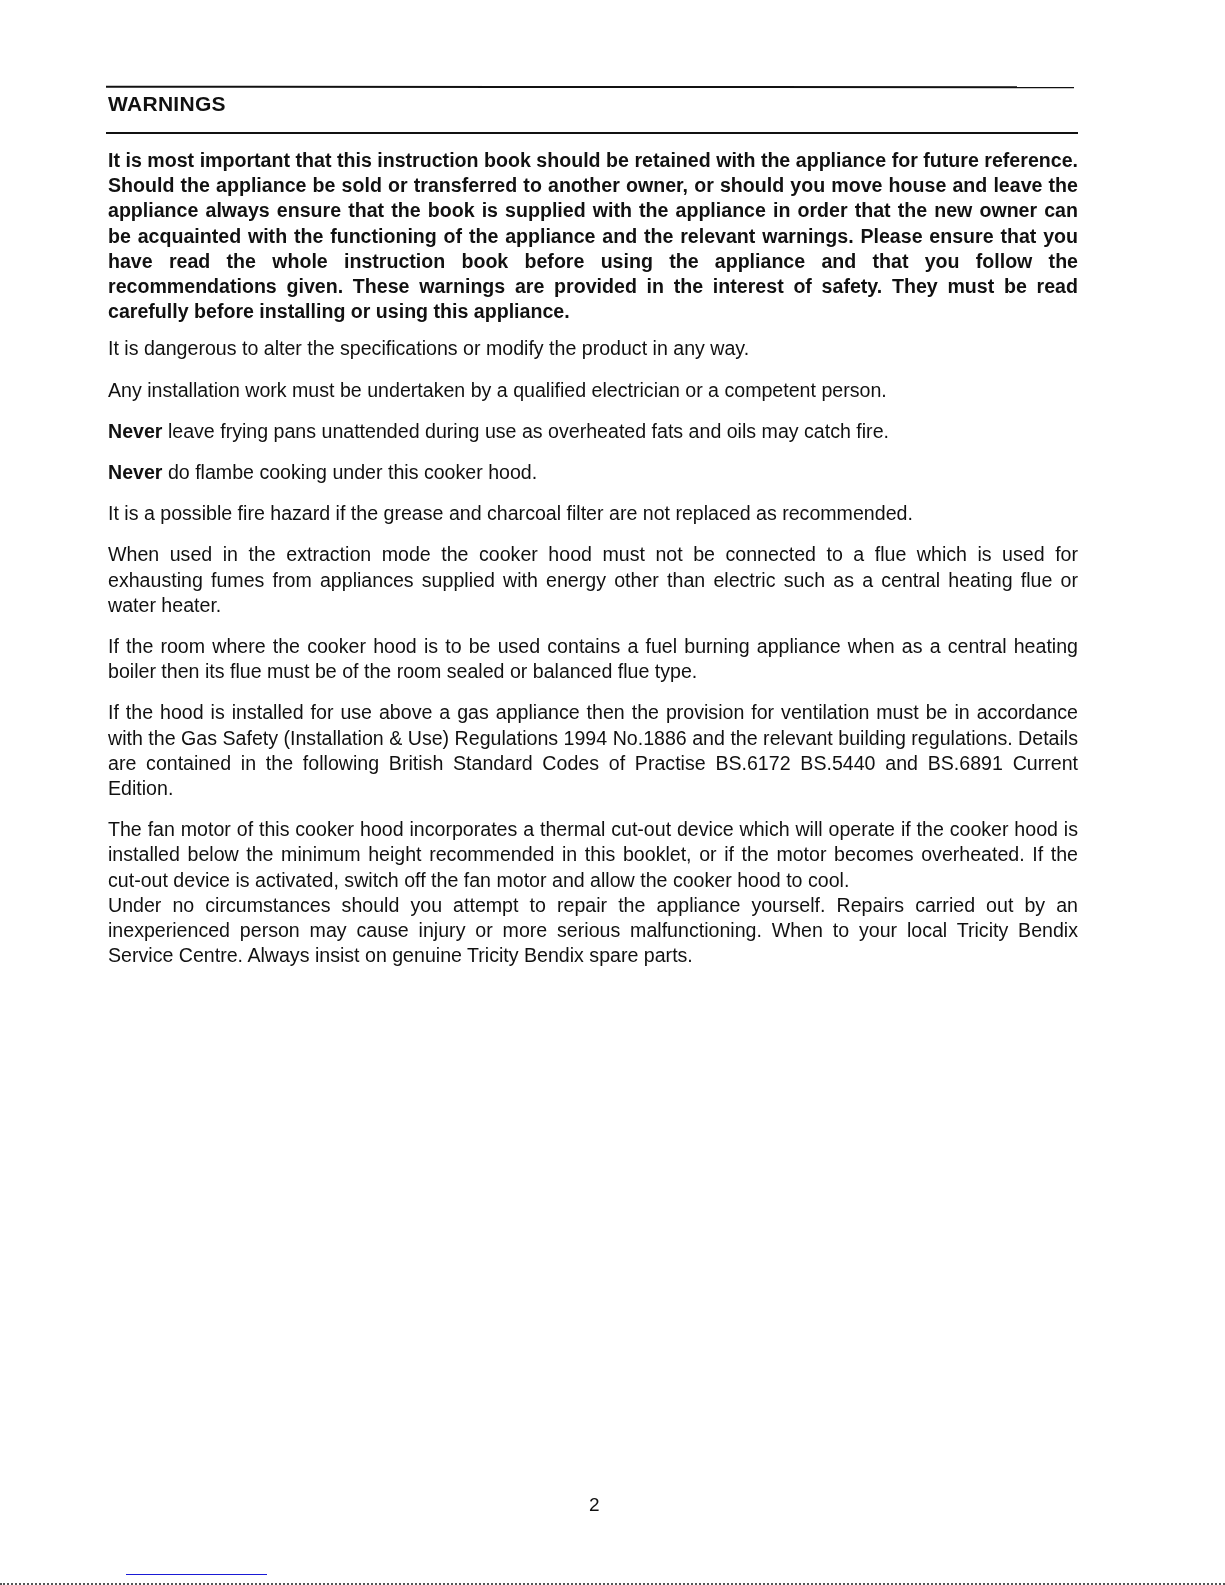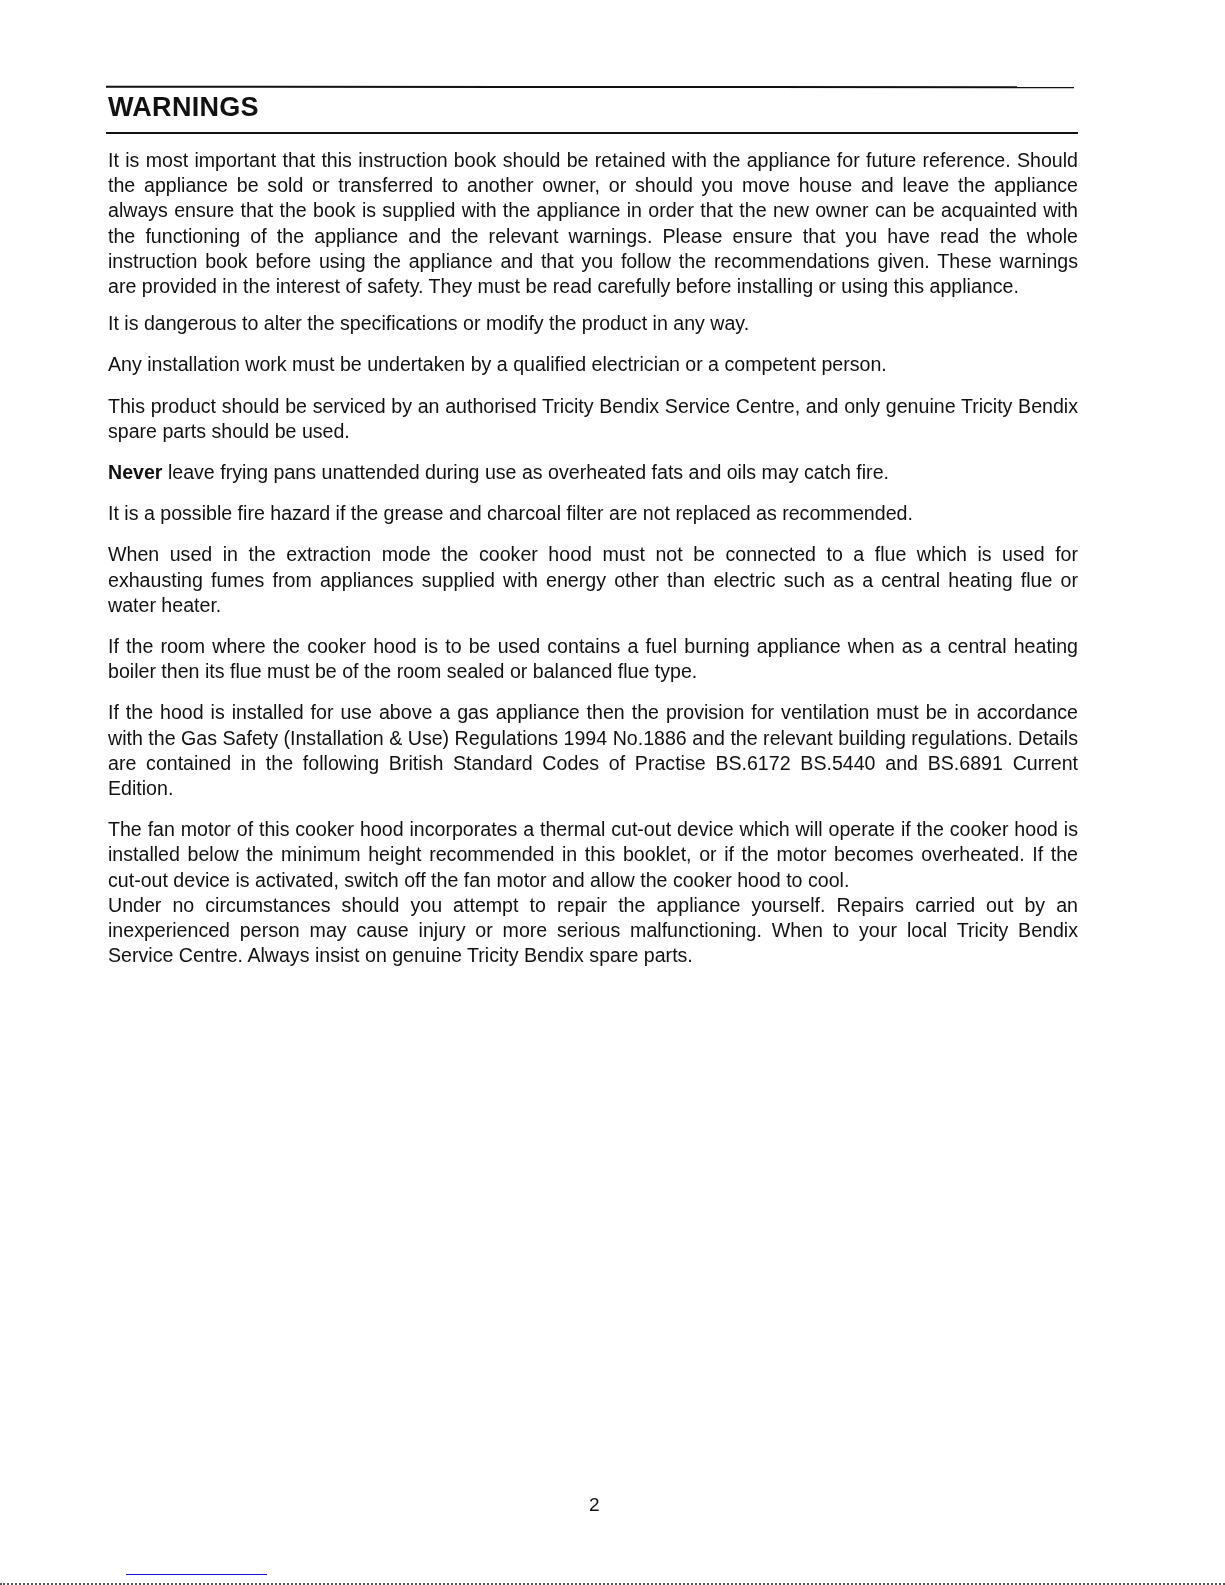--- a/index.html
+++ b/index.html
@@ -10,29 +10,29 @@
     .rule-top {
       position: absolute; left: 106px; top: 86px; width: 968px; height: 2px;
       background: #111; transform: skewY(0.03deg);
     }
     .rule-bottom {
       position: absolute; left: 106px; top: 132px; width: 972px; height: 2px;
       background: #111;
     }
     .title {
       position: absolute; left: 108px; top: 92px; margin: 0;
-      font-size: 27px; font-weight: bold; letter-spacing: 0.3px;
+      font-size: 21px; font-weight: bold; letter-spacing: 0.3px;
       font-family: "Liberation Sans", sans-serif;
     }
     .content {
       position: absolute; left: 108px; top: 148px; width: 970px;
       font-size: 19.6px; line-height: 25.2px; text-align: justify;
     }
     .content p { margin: 0 0 16px 0; }
-    .intro { font-weight: normal; margin-bottom: 12px !important; }
+    .intro { font-weight: bold; margin-bottom: 12px !important; }
     .never { font-weight: bold; }
     .tight { margin-bottom: 0 !important; }
     .page-num {
       position: absolute; left: 589px; top: 1494px; font-size: 19px;
     }
     .blue-link {
       position: absolute; left: 126px; top: 1574px; width: 141px; height: 1px;
       background: #1a1ad6;
     }
     .dotted-edge {
@@ -45,23 +45,23 @@
 
 <div class="rule-top"></div>
 <h1 class="title">WARNINGS</h1>
 <div class="rule-bottom"></div>
 
 <div class="content">
   <p class="intro">It is most important that this instruction book should be retained with the appliance for future reference. Should the appliance be sold or transferred to another owner, or should you move house and leave the appliance always ensure that the book is supplied with the appliance in order that the new owner can be acquainted with the functioning of the appliance and the relevant warnings. Please ensure that you have read the whole instruction book before using the appliance and that you follow the recommendations given. These warnings are provided in the interest of safety. They must be read carefully before installing or using this appliance.</p>
 
   <p>It is dangerous to alter the specifications or modify the product in any way.</p>
   <p>Any installation work must be undertaken by a qualified electrician or a competent person.</p>
-  <p>This product should be serviced by an authorised Tricity Bendix Service Centre, and only genuine Tricity Bendix spare parts should be used.</p>
 
   <p><span class="never">Never</span><span> leave frying pans unattended during use as overheated fats and oils may catch fire.</span></p>
+  <p><span class="never">Never</span><span> do flambe cooking under this cooker hood.</span></p>
 
   <p>It is a possible fire hazard if the grease and charcoal filter are not replaced as recommended.</p>
   <p>When used in the extraction mode the cooker hood must not be connected to a flue which is used for exhausting fumes from appliances supplied with energy other than electric such as a central heating flue or water heater.</p>
   <p>If the room where the cooker hood is to be used contains a fuel burning appliance when as a central heating boiler then its flue must be of the room sealed or balanced flue type.</p>
   <p>If the hood is installed for use above a gas appliance then the provision for ventilation must be in accordance with the Gas Safety (Installation &amp; Use) Regulations 1994 No.1886 and the relevant building regulations. Details are contained in the following British Standard Codes of Practise BS.6172 BS.5440 and BS.6891 Current Edition.</p>
   <p class="tight">The fan motor of this cooker hood incorporates a thermal cut-out device which will operate if the cooker hood is installed below the minimum height recommended in this booklet, or if the motor becomes overheated. If the cut-out device is activated, switch off the fan motor and allow the cooker hood to cool.</p>
   <p>Under no circumstances should you attempt to repair the appliance yourself. Repairs carried out by an inexperienced person may cause injury or more serious malfunctioning. When to your local Tricity Bendix Service Centre. Always insist on genuine Tricity Bendix spare parts.</p>
 </div>
 
 <div class="page-num">2</div>

